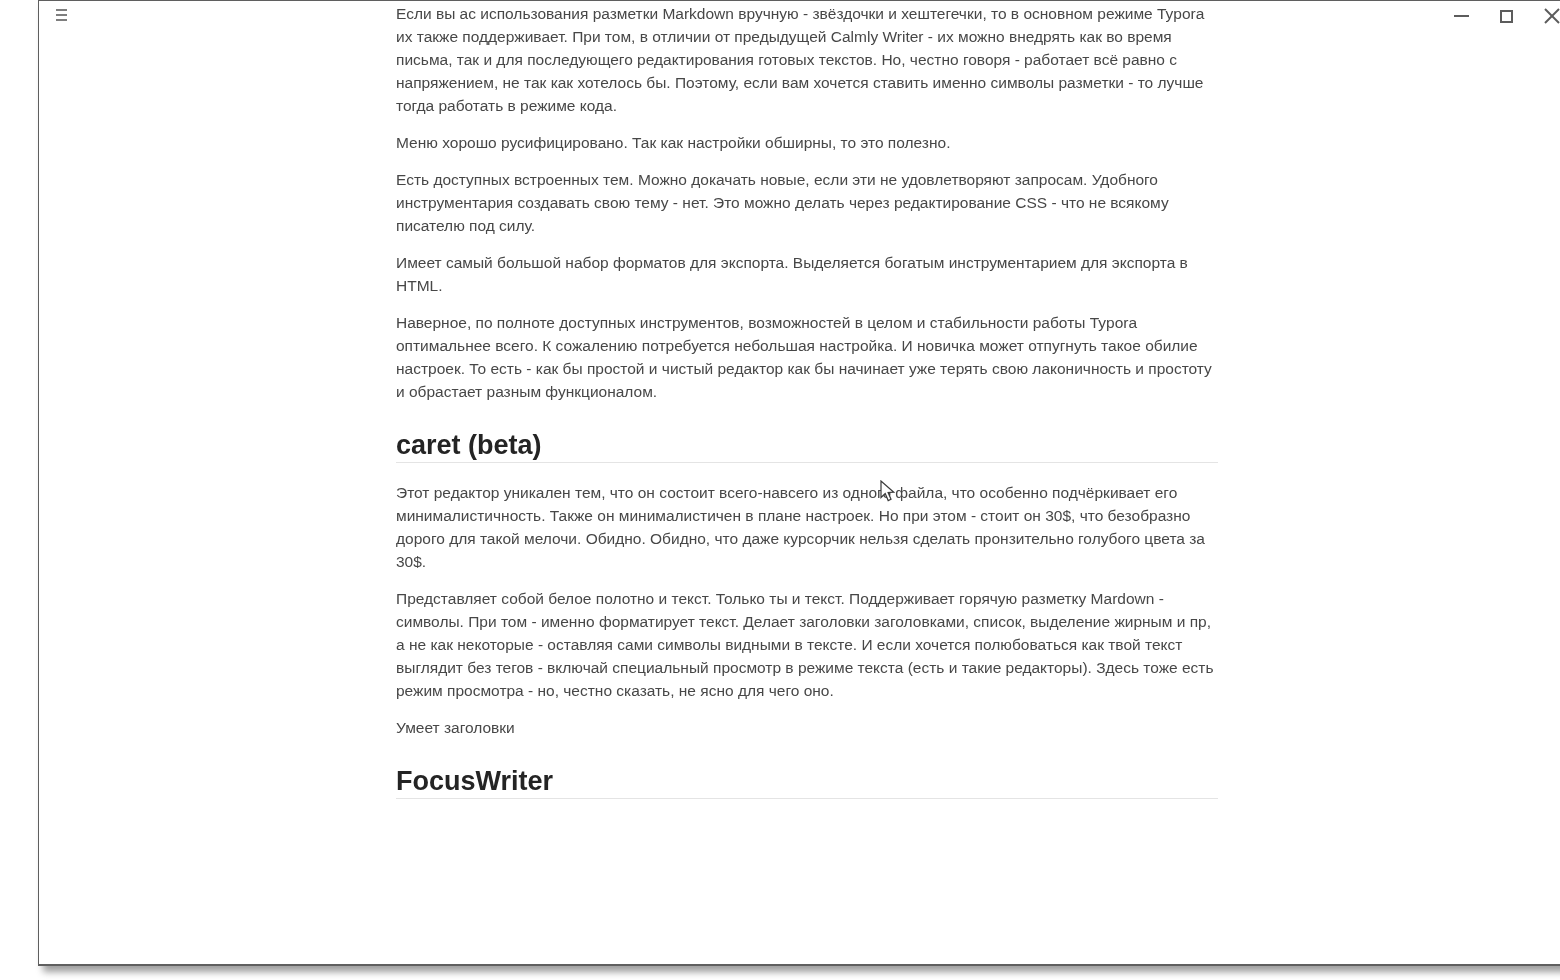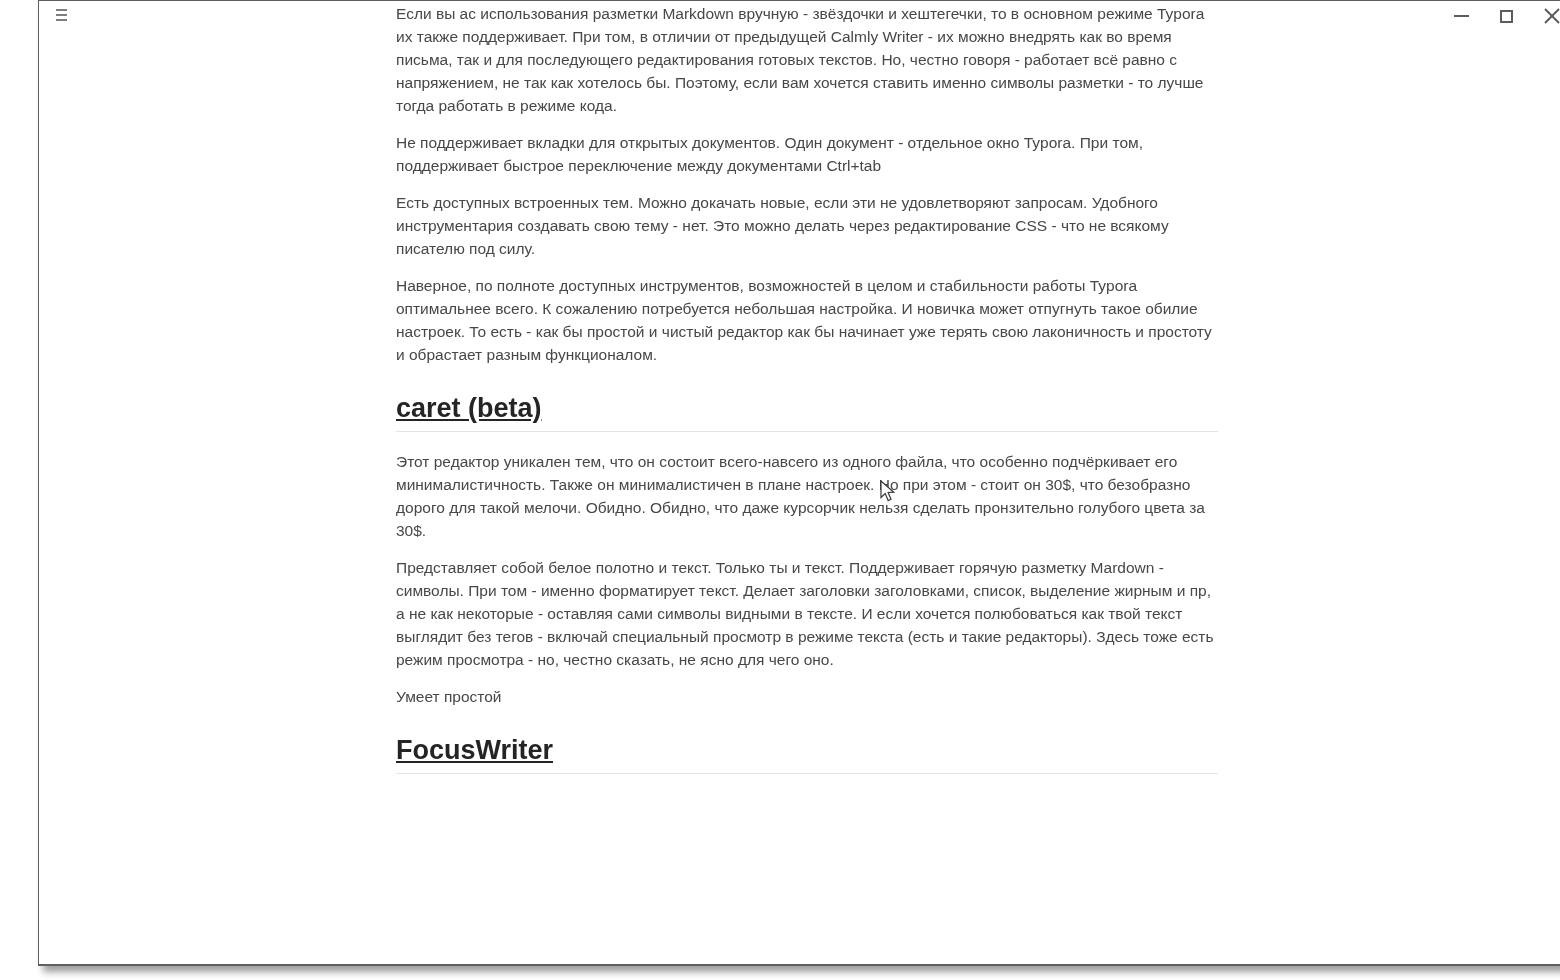--- a/index.html
+++ b/index.html
@@ -59,27 +59,26 @@
   }
   .content p {
     margin: 14px 0 0 0;
     font-size: 15.5px;
     line-height: 23px;
     color: #474747;
   }
   .content p:first-child { margin-top: 0; }
   .content h1 {
     margin: 27px 0 18px 0;
-    padding-bottom: 8px;
+    padding-bottom: 2px;
     font-size: 27px;
     line-height: 30px;
     font-weight: 700;
     color: #242424;
     border-bottom: 1px solid #e4e4e4;
-    text-decoration: underline;
   }
   
   .scrollbar-thumb {
     position: absolute;
     left: 1532px; top: 698px;
     width: 7px; height: 103px;
     background: #ececec;
     border-radius: 4px;
   }
   
@@ -112,27 +111,28 @@
     <div class="win-btn">
       <svg class="close-glyph" viewBox="0 0 16 16">
         <line x1="1" y1="1" x2="15" y2="15"></line>
         <line x1="15" y1="1" x2="1" y2="15"></line>
       </svg>
     </div>
   </div>
 
   <div class="content">
     <p>Если вы ас использования разметки Markdown вручную - звёздочки и хештегечки, то в основном режиме Typora их также поддерживает. При том, в отличии от предыдущей Calmly Writer - их можно внедрять как во время письма, так и для последующего редактирования готовых текстов. Но, честно говоря - работает всё равно с напряжением, не так как хотелось бы. Поэтому, если вам хочется ставить именно символы разметки - то лучше тогда работать в режиме кода.</p>
-    <p>Не поддерживает вкладки для открытых документов. Один документ - отдельное окно Typora. При том, поддерживает быстрое переключение между документами Ctrl+tab</p>
+    <p>Меню хорошо русифицировано. Так как настройки обширны, то это полезно.</p>
     <p>Есть доступных встроенных тем. Можно докачать новые, если эти не удовлетворяют запросам. Удобного инструментария создавать свою тему - нет. Это можно делать через редактирование CSS - что не всякому писателю под силу.</p>
+    <p>Имеет самый большой набор форматов для экспорта. Выделяется богатым инструментарием для экспорта в HTML.</p>
     <p>Наверное, по полноте доступных инструментов, возможностей в целом и стабильности работы Typora оптимальнее всего. К сожалению потребуется небольшая настройка. И новичка может отпугнуть такое обилие настроек. То есть - как бы простой и чистый редактор как бы начинает уже терять свою лаконичность и простоту и обрастает разным функционалом.</p>
     <h1>caret (beta)</h1>
     <p>Этот редактор уникален тем, что он состоит всего-навсего из одного файла, что особенно подчёркивает его минималистичность. Также он минималистичен в плане настроек. Но при этом - стоит он 30$, что безобразно дорого для такой мелочи. Обидно. Обидно, что даже курсорчик нельзя сделать пронзительно голубого цвета за 30$.</p>
     <p>Представляет собой белое полотно и текст. Только ты и текст. Поддерживает горячую разметку Mardown - символы. При том - именно форматирует текст. Делает заголовки заголовками, список, выделение жирным и пр, а не как некоторые - оставляя сами символы видными в тексте. И если хочется полюбоваться как твой текст выглядит без тегов - включай специальный просмотр в режиме текста (есть и такие редакторы). Здесь тоже есть режим просмотра - но, честно сказать, не ясно для чего оно.</p>
-    <p>Умеет простой</p>
+    <p>Умеет заголовки</p>
     <h1>FocusWriter</h1>
 
   </div>
 
   <div class="scrollbar-thumb"></div>
 
 </div>
 
 <svg class="cursor" viewBox="0 0 17 24">
   <path d="M1,1 L1,17.5 L5.2,13.6 L8.2,20.6 L11,19.3 L8.1,12.5 L13.8,12.2 Z" fill="#ffffff" stroke="#3a3a3a" stroke-width="1.2"></path>

